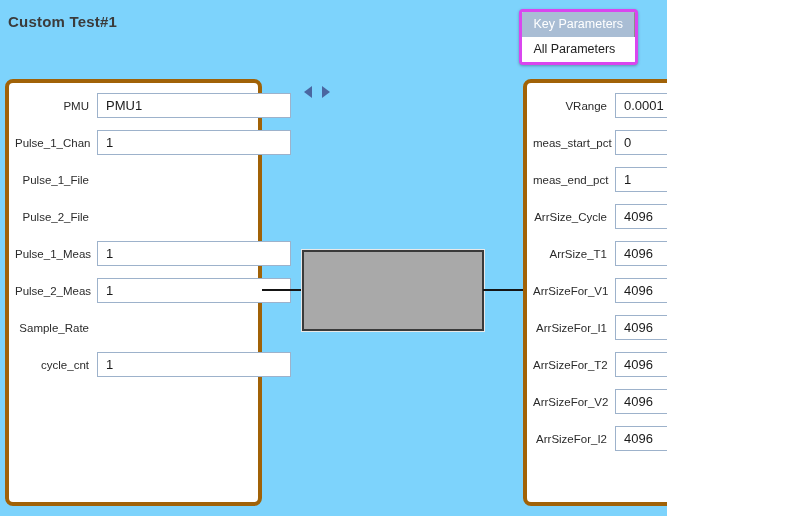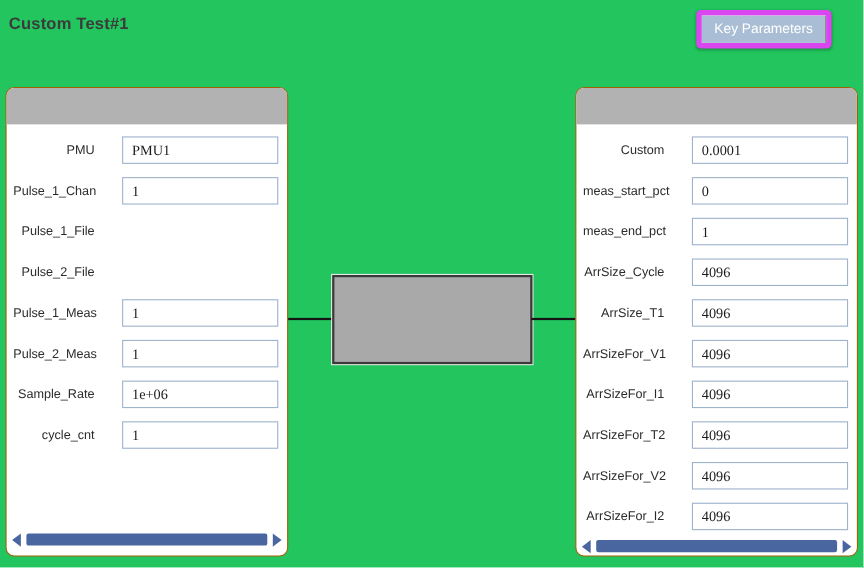--- a/index.html
+++ b/index.html
@@ -1,65 +1,65 @@
 <!DOCTYPE html>
 <html><head>
 <meta charset="utf-8">
 <style>
   * { box-sizing: border-box; }
   html, body { margin: 0; padding: 0; background: #fff; }
   body { font-family: "Liberation Sans", sans-serif; }
-  .canvas { position: relative; width: 785px; height: 516px; background: #22c55e; overflow: hidden; }
+  .canvas { position: relative; width: 667px; height: 516px; background: #7dd3fc; overflow: hidden; }
 
   .page-title {
     position: absolute; left: 8px; top: 13px;
     font-size: 15px; font-weight: bold; color: #3b3b3b; letter-spacing: 0.2px;
   }
 
   .toggle-group {
     position: absolute; right: 29px; top: 9px;
     display: inline-flex; background: #fff;
-    border: 5px solid #d946ef; border-radius: 4px; overflow: hidden;
+    border: 3px solid #d946ef; border-radius: 4px; overflow: hidden;
     box-shadow: 0 1px 3px rgba(0,0,0,0.30);
     flex-direction: column;
   }
   .toggle-btn {
     font-size: 12.5px; line-height: 1.2; padding: 5px 11px;
     background: #fff; color: #222; cursor: pointer; white-space: nowrap;
   }
   .toggle-btn.selected {
     background: #a9bdd4; color: #ffffff; border-right: 1px solid #8c8c8c;
   }
 
   .panel {
     position: absolute; top: 79px; width: 257px; height: 427px;
-    background: #fff; border: 1px solid #a16207; border-radius: 8px;
-    display: flex; flex-direction: column;
+    background: #fff; border: 4px solid #a16207; border-radius: 8px;
+    display: flex; flex-direction: row;
   }
   .panel-left  { left: 5px; }
   .panel-right { left: 523px; }
   .panel-header {
     height: 34px; flex: none; background: #b2b2b2;
     border-radius: 7px 7px 0 0; border-bottom: 1px solid #fdfdfd;
   }
   .panel-body { flex: 1; padding-top: 4px; }
 
   .param-row {
     height: 37px; display: flex; align-items: center;
     padding: 0 8px 0 6px;
   }
   .param-label {
     flex: none; width: 82px; padding-right: 8px;
     text-align: right; font-size: 11.5px; color: #2b2b2b; white-space: nowrap;
   }
   .param-input {
     flex: 1; min-width: 0; height: 25px;
     border: 1px solid #9db2cb; background: #fff;
-    font-family: Liberation Serif, serif; font-size: 13px; color: #1a1a1a;
-    padding: 0 8px; outline: none; margin-left: 17px;
+    font-family: Liberation Sans, sans-serif; font-size: 13px; color: #1a1a1a;
+    padding: 0 8px; outline: none;
   }
 
   .h-scrollbar {
     flex: none; height: 13px; margin: 2px 5px 8px 5px;
     display: flex; align-items: center;
   }
   .scroll-arrow { width: 0; height: 0; flex: none; cursor: pointer; }
   .scroll-arrow.left {
     border-top: 6px solid transparent; border-bottom: 6px solid transparent;
     border-right: 8px solid #4a66a0;
@@ -84,20 +84,21 @@
 </style>
 </head>
 <body>
 
 <div class="canvas">
 
   <div class="page-title">Custom Test#1</div>
 
   <div class="toggle-group">
     <div class="toggle-btn selected">Key Parameters</div>
+    <div class="toggle-btn">All Parameters</div>
   </div>
 
   <div class="panel panel-left">
     <div class="panel-header"></div>
     <div class="panel-body">
 
     <div class="param-row">
         <div class="param-label">PMU</div>
         <input class="param-input" type="text" value="PMU1" style="">
       </div>
@@ -114,21 +115,20 @@
         <div class="param-row">
         <div class="param-label">Pulse_1_Meas</div>
         <input class="param-input" type="text" value="1" style="">
       </div>
         <div class="param-row">
         <div class="param-label">Pulse_2_Meas</div>
         <input class="param-input" type="text" value="1" style="">
       </div>
         <div class="param-row">
         <div class="param-label">Sample_Rate</div>
-        <input class="param-input" type="text" value="1e+06" style="">
       </div>
         <div class="param-row">
         <div class="param-label">cycle_cnt</div>
         <input class="param-input" type="text" value="1" style="">
       </div>
       </div>
     <div class="h-scrollbar">
       <div class="scroll-arrow left"></div>
       <div class="scroll-thumb"></div>
       <div class="scroll-arrow right"></div>
@@ -137,21 +137,21 @@
 
   <div class="wire wire-left"></div>
   <div class="device-rect"></div>
   <div class="wire wire-right"></div>
 
   <div class="panel panel-right">
     <div class="panel-header"></div>
     <div class="panel-body">
 
     <div class="param-row">
-        <div class="param-label">Custom</div>
+        <div class="param-label">VRange</div>
         <input class="param-input" type="text" value="0.0001" style="">
       </div>
         <div class="param-row">
         <div class="param-label">meas_start_pct</div>
         <input class="param-input" type="text" value="0" style="">
       </div>
         <div class="param-row">
         <div class="param-label">meas_end_pct</div>
         <input class="param-input" type="text" value="1" style="">
       </div>

